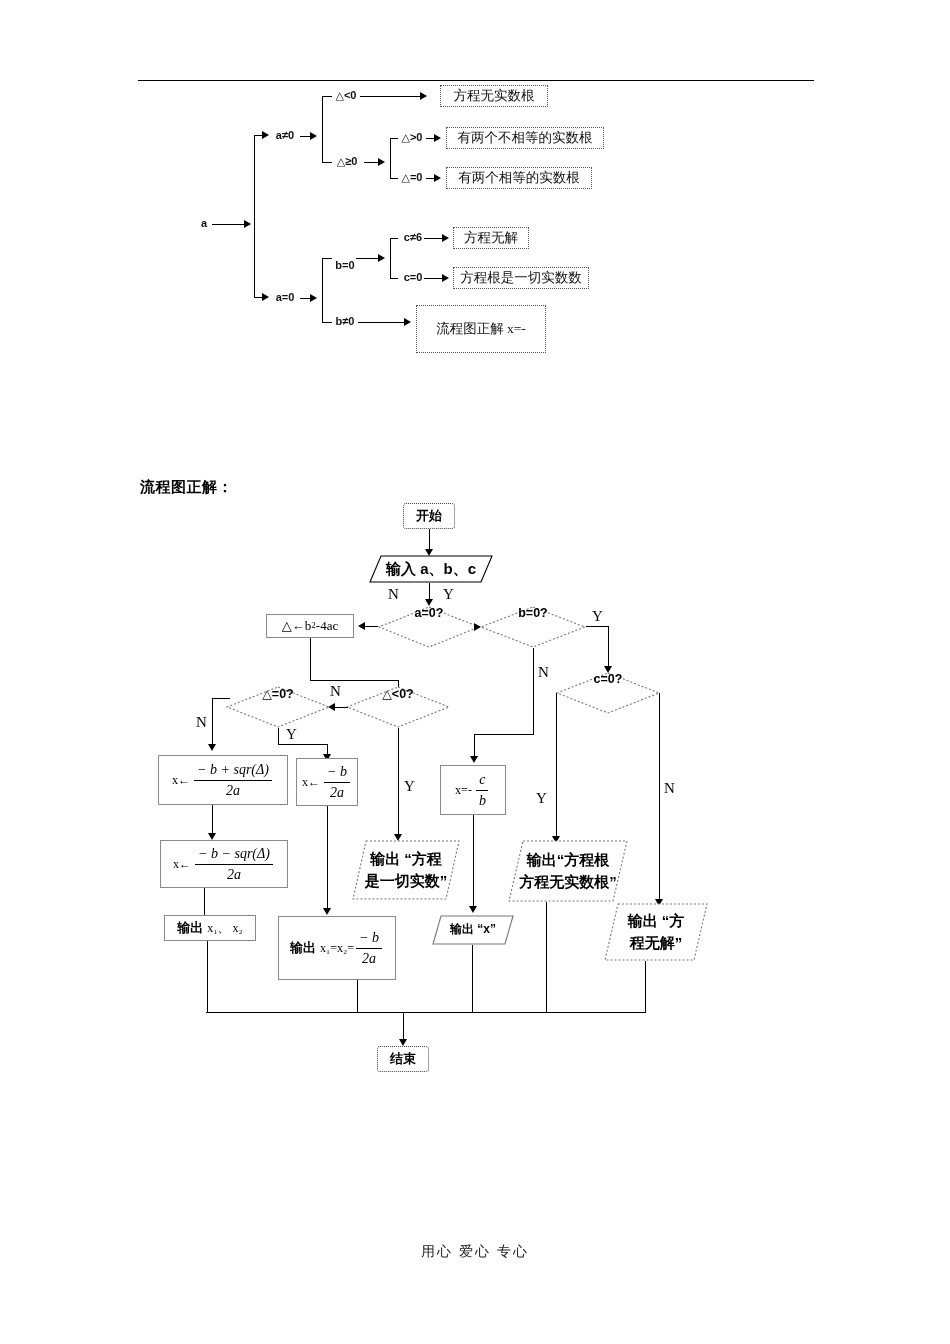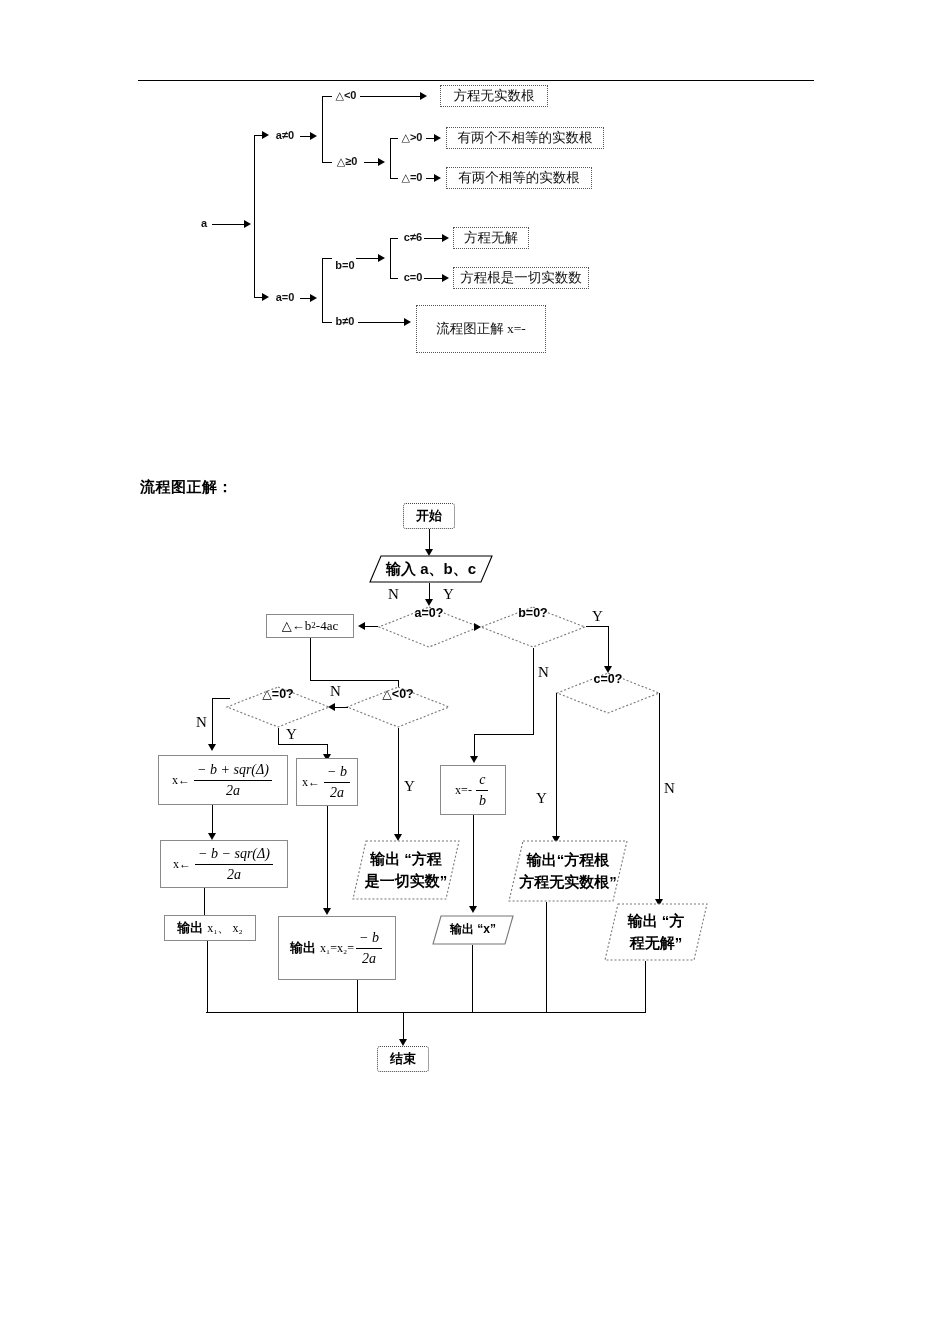--- a/index.html
+++ b/index.html
@@ -526,13 +526,14 @@
     <div class="vline vline-thin" style="left:357px; top:980px; height:32px;"></div>
     <div class="vline vline-thin" style="left:472px; top:945px; height:67px;"></div>
     <div class="vline vline-thin" style="left:645px; top:961px; height:51px;"></div>
     <div class="hline" style="left:206px; top:1012px; width:440px;"></div>
     <div class="vline" style="left:403px; top:1012px; height:31px;"></div>
     <div class="arrow-d" style="left:399px; top:1039px;"></div>
 
     <div class="node fc-term" style="left:377px; top:1046px; width:52px; height:26px;">结束</div>
   </div>
 
+  <div class="footer">用心  爱心  专心</div>
 </div>
 
 </body></html>

